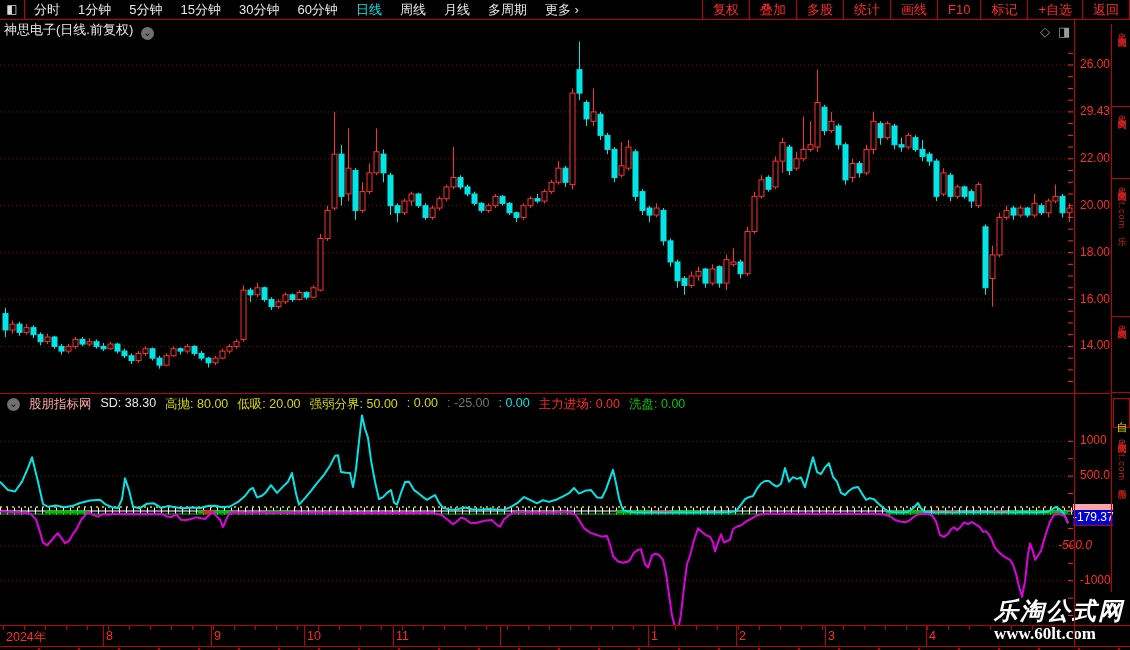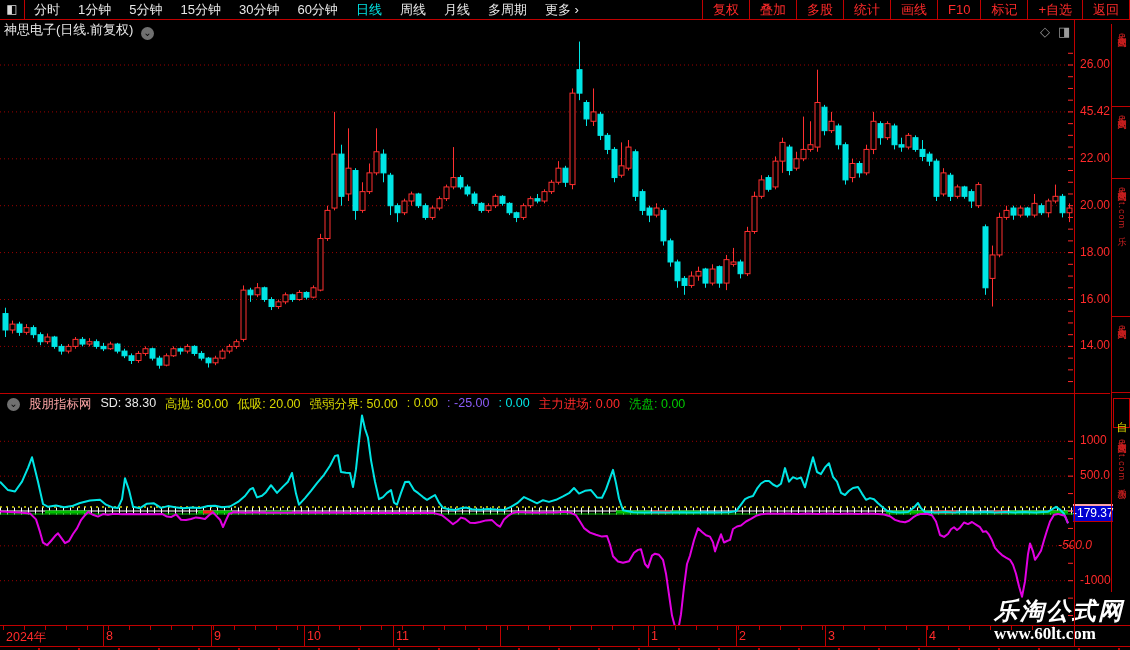--- a/index.html
+++ b/index.html
@@ -21,21 +21,21 @@
   .circ{display:inline-block;width:13px;height:13px;border-radius:50%;background:#707070;color:#0a0a0a;
         font-size:10px;line-height:11px;text-align:center;vertical-align:-2px;margin-left:4px;}
   .trico{position:absolute;top:2px;color:#9a9a9a;font-size:13px;}
   
   #main{position:absolute;left:0;top:40px;width:1073px;height:353px;}
   #ind{position:absolute;left:0;top:395px;width:1073px;height:230px;}
   .axis-label{position:absolute;color:#ff2a2a;font-size:12px;white-space:nowrap;}
   
   .hline,.vline{position:absolute;background:#c00000;}
   .badge{position:absolute;left:1073px;top:504px;width:40px;height:15px;background:#0000d0;color:#fff;
-         font-size:12px;line-height:15px;text-align:center;border-top:2px solid #fca5a5;border-bottom:1px solid #c00000;}
+         font-size:12px;line-height:15px;text-align:center;border-top:6px solid #fca5a5;border-bottom:1px solid #c00000;}
   
   .indheader{position:absolute;left:3px;top:396px;height:16px;display:flex;gap:9px;align-items:center;
              font-size:12.5px;white-space:nowrap;}
   .indheader .seg{white-space:pre;}
   
   #xaxis{position:absolute;left:0;top:625px;width:1130px;height:22px;border-top:1px solid #c00000;
          border-bottom:1px solid #c00000;box-sizing:border-box;}
   .xlab{position:absolute;top:3px;color:#ff2a2a;font-size:12.5px;}
   .xsep{position:absolute;top:0;width:1px;height:21px;background:#c00000;}
   .xtick{position:absolute;top:0;width:1px;height:4px;background:#c00000;}
@@ -434,38 +434,38 @@
       <rect x="1046" y="161.01000000000002" width="5" height="11.724999999999994" fill="#000" stroke="#ff3030" stroke-width="1"></rect>
       <line x1="1055.5" y1="144.59500000000003" x2="1055.5" y2="163.35499999999996" stroke="#ff3030" stroke-width="1"></line>
       <rect x="1053" y="156.32000000000002" width="5" height="4.689999999999998" fill="#000" stroke="#ff3030" stroke-width="1"></rect>
       <line x1="1062.5" y1="153.975" x2="1062.5" y2="177.42499999999998" stroke="#00e5e5" stroke-width="1"></line>
       <rect x="1060" y="156.32000000000002" width="5" height="16.414999999999992" fill="#00e5e5" stroke="#00e5e5" stroke-width="1"></rect>
       <line x1="1069.5" y1="163.35499999999996" x2="1069.5" y2="182.11499999999998" stroke="#ff3030" stroke-width="1"></line>
       <rect x="1067" y="168.04500000000002" width="5" height="4.689999999999998" fill="#000" stroke="#ff3030" stroke-width="1"></rect>
     </svg>
   <div id="mainAxis">
       <div class="axis-label" style="left: 1080px; top: 57px;">26.00</div>
-      <div class="axis-label" style="left: 1080px; top: 103.9px;">45.42</div>
+      <div class="axis-label" style="left: 1080px; top: 103.9px;">29.43</div>
       <div class="axis-label" style="left: 1080px; top: 150.8px;">22.00</div>
       <div class="axis-label" style="left: 1080px; top: 197.7px;">20.00</div>
       <div class="axis-label" style="left: 1080px; top: 244.6px;">18.00</div>
       <div class="axis-label" style="left: 1080px; top: 291.5px;">16.00</div>
       <div class="axis-label" style="left: 1080px; top: 338.4px;">14.00</div>
     </div>
 
   <div class="indheader">
     <span class="circ">⌄</span>
     <span id="indSegs" style="display:flex;gap:9px">
         <span class="seg" style="color: #fca5a5;">股朋指标网</span>
         <span class="seg" style="color: rgb(232, 232, 232);">SD: 38.30</span>
         <span class="seg" style="color: rgb(216, 216, 0);">高抛: 80.00</span>
         <span class="seg" style="color: rgb(216, 216, 0);">低吸: 20.00</span>
         <span class="seg" style="color: rgb(216, 216, 0);">强弱分界: 50.00</span>
         <span class="seg" style="color: rgb(216, 216, 0);">: 0.00</span>
-        <span class="seg" style="color: #8b5cf6;">: -25.00</span>
+        <span class="seg" style="color: #737373;">: -25.00</span>
         <span class="seg" style="color: rgb(0, 229, 229);">: 0.00</span>
         <span class="seg" style="color: rgb(255, 42, 42);">主力进场: 0.00</span>
         <span class="seg" style="color: rgb(0, 200, 0);">洗盘: 0.00</span>
       </span>
   </div>
   <svg id="ind">
       <line x1="0" y1="46.3" x2="1073" y2="46.3" stroke="#9b0000" stroke-width="1" stroke-dasharray="1,3"></line>
       <line x1="0" y1="81.15" x2="1073" y2="81.15" stroke="#9b0000" stroke-width="1" stroke-dasharray="1,3"></line>
       <line x1="0" y1="150.85" x2="1073" y2="150.85" stroke="#9b0000" stroke-width="1" stroke-dasharray="1,3"></line>
       <line x1="0" y1="185.7" x2="1073" y2="185.7" stroke="#9b0000" stroke-width="1" stroke-dasharray="1,3"></line>

